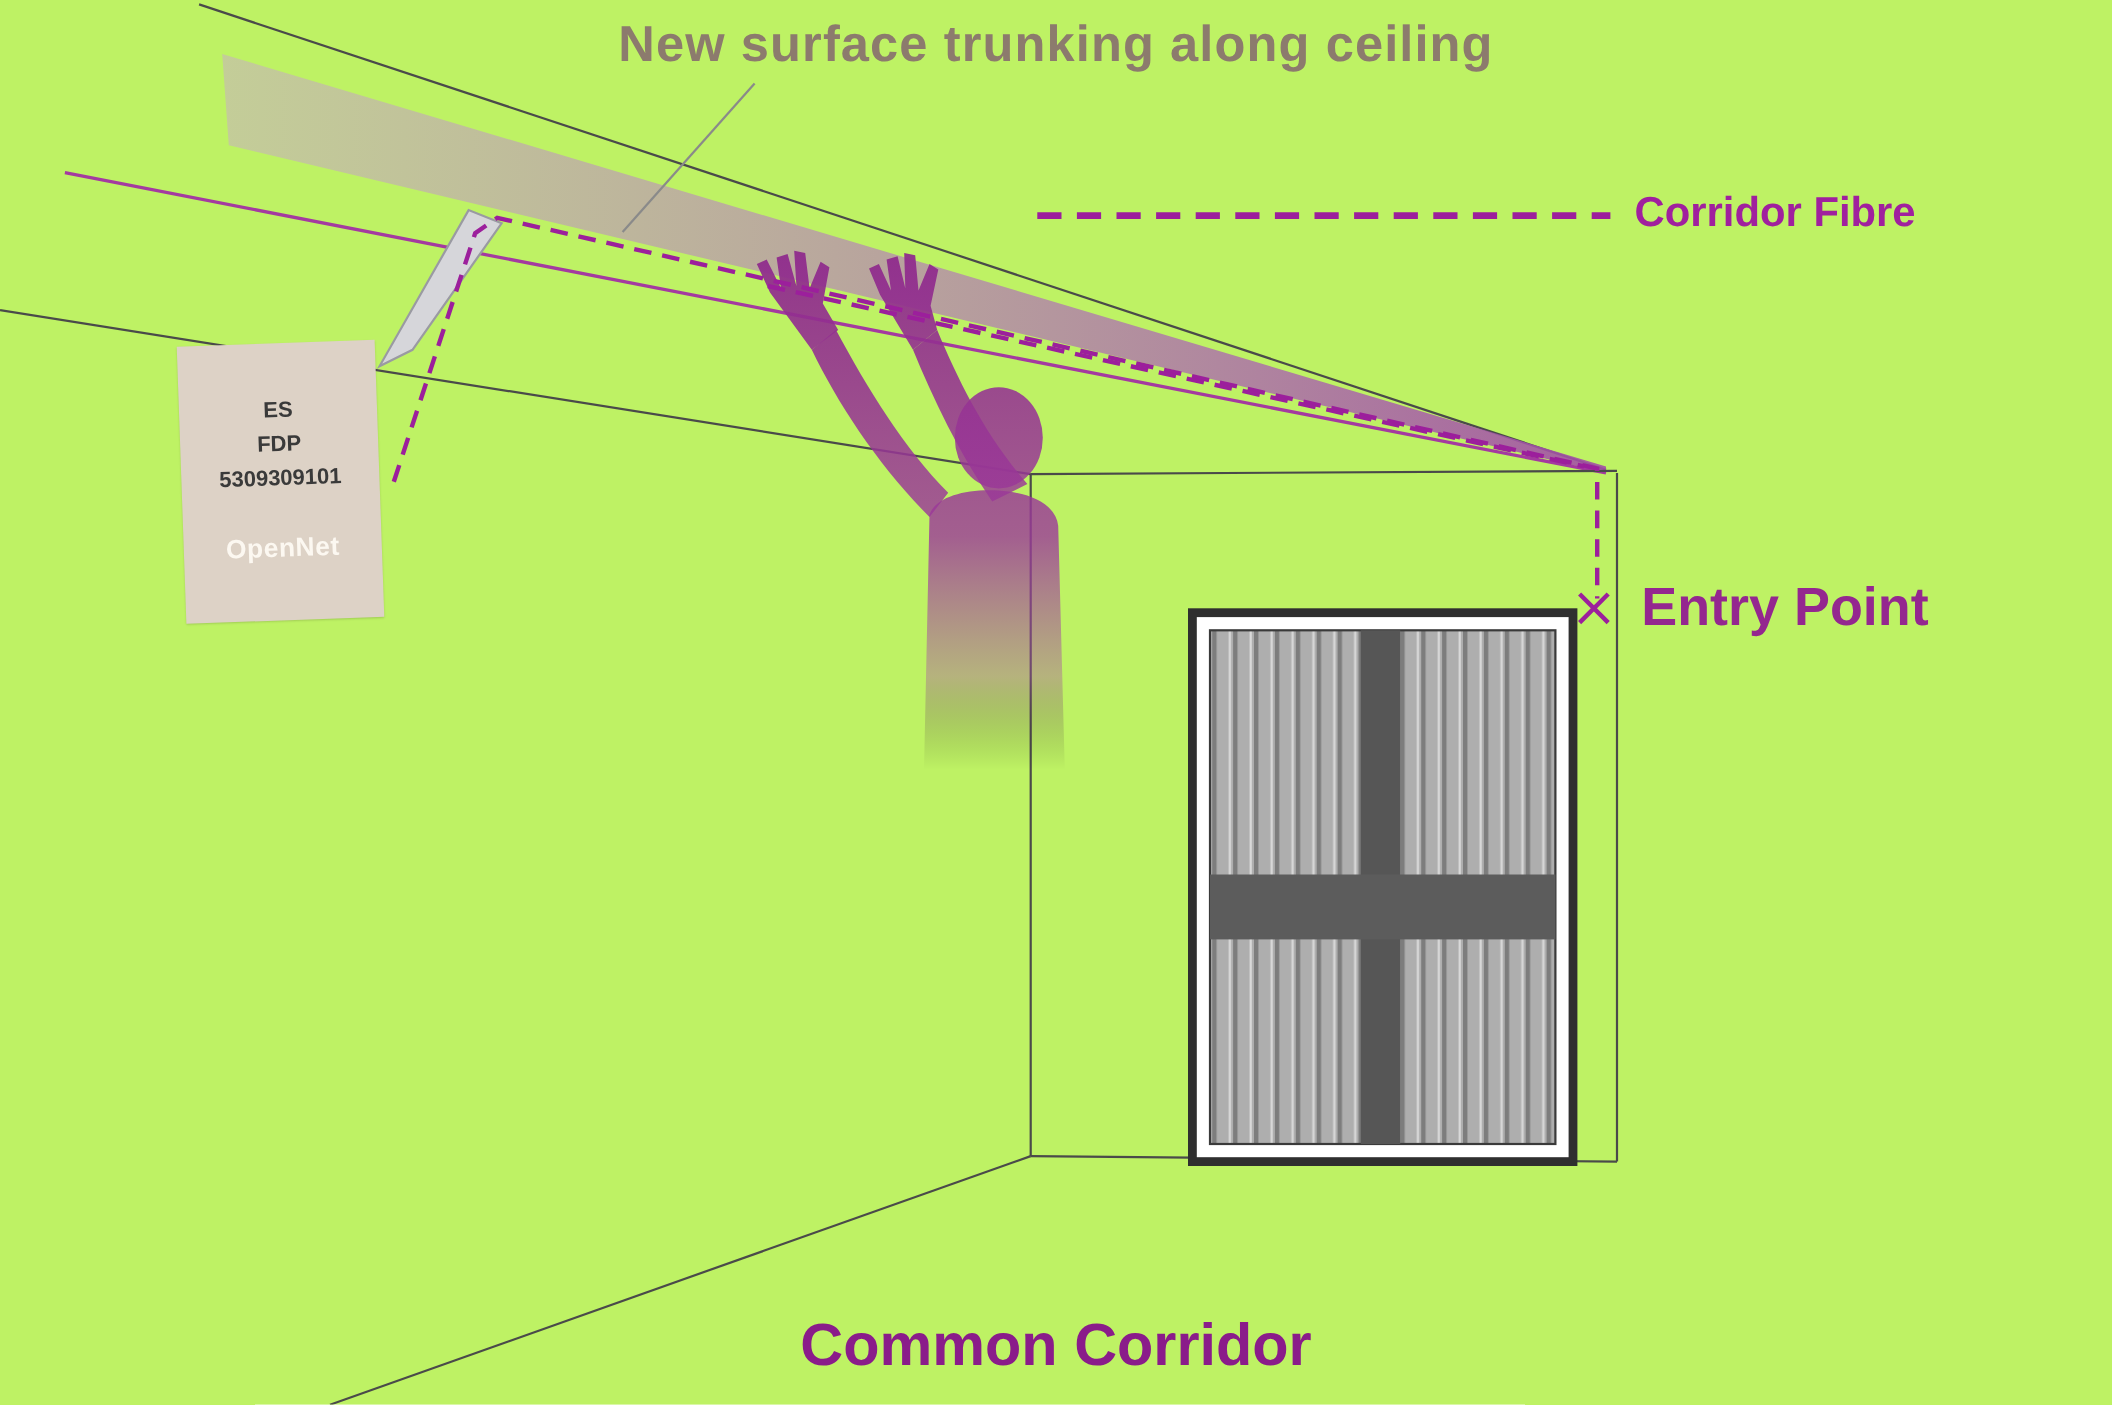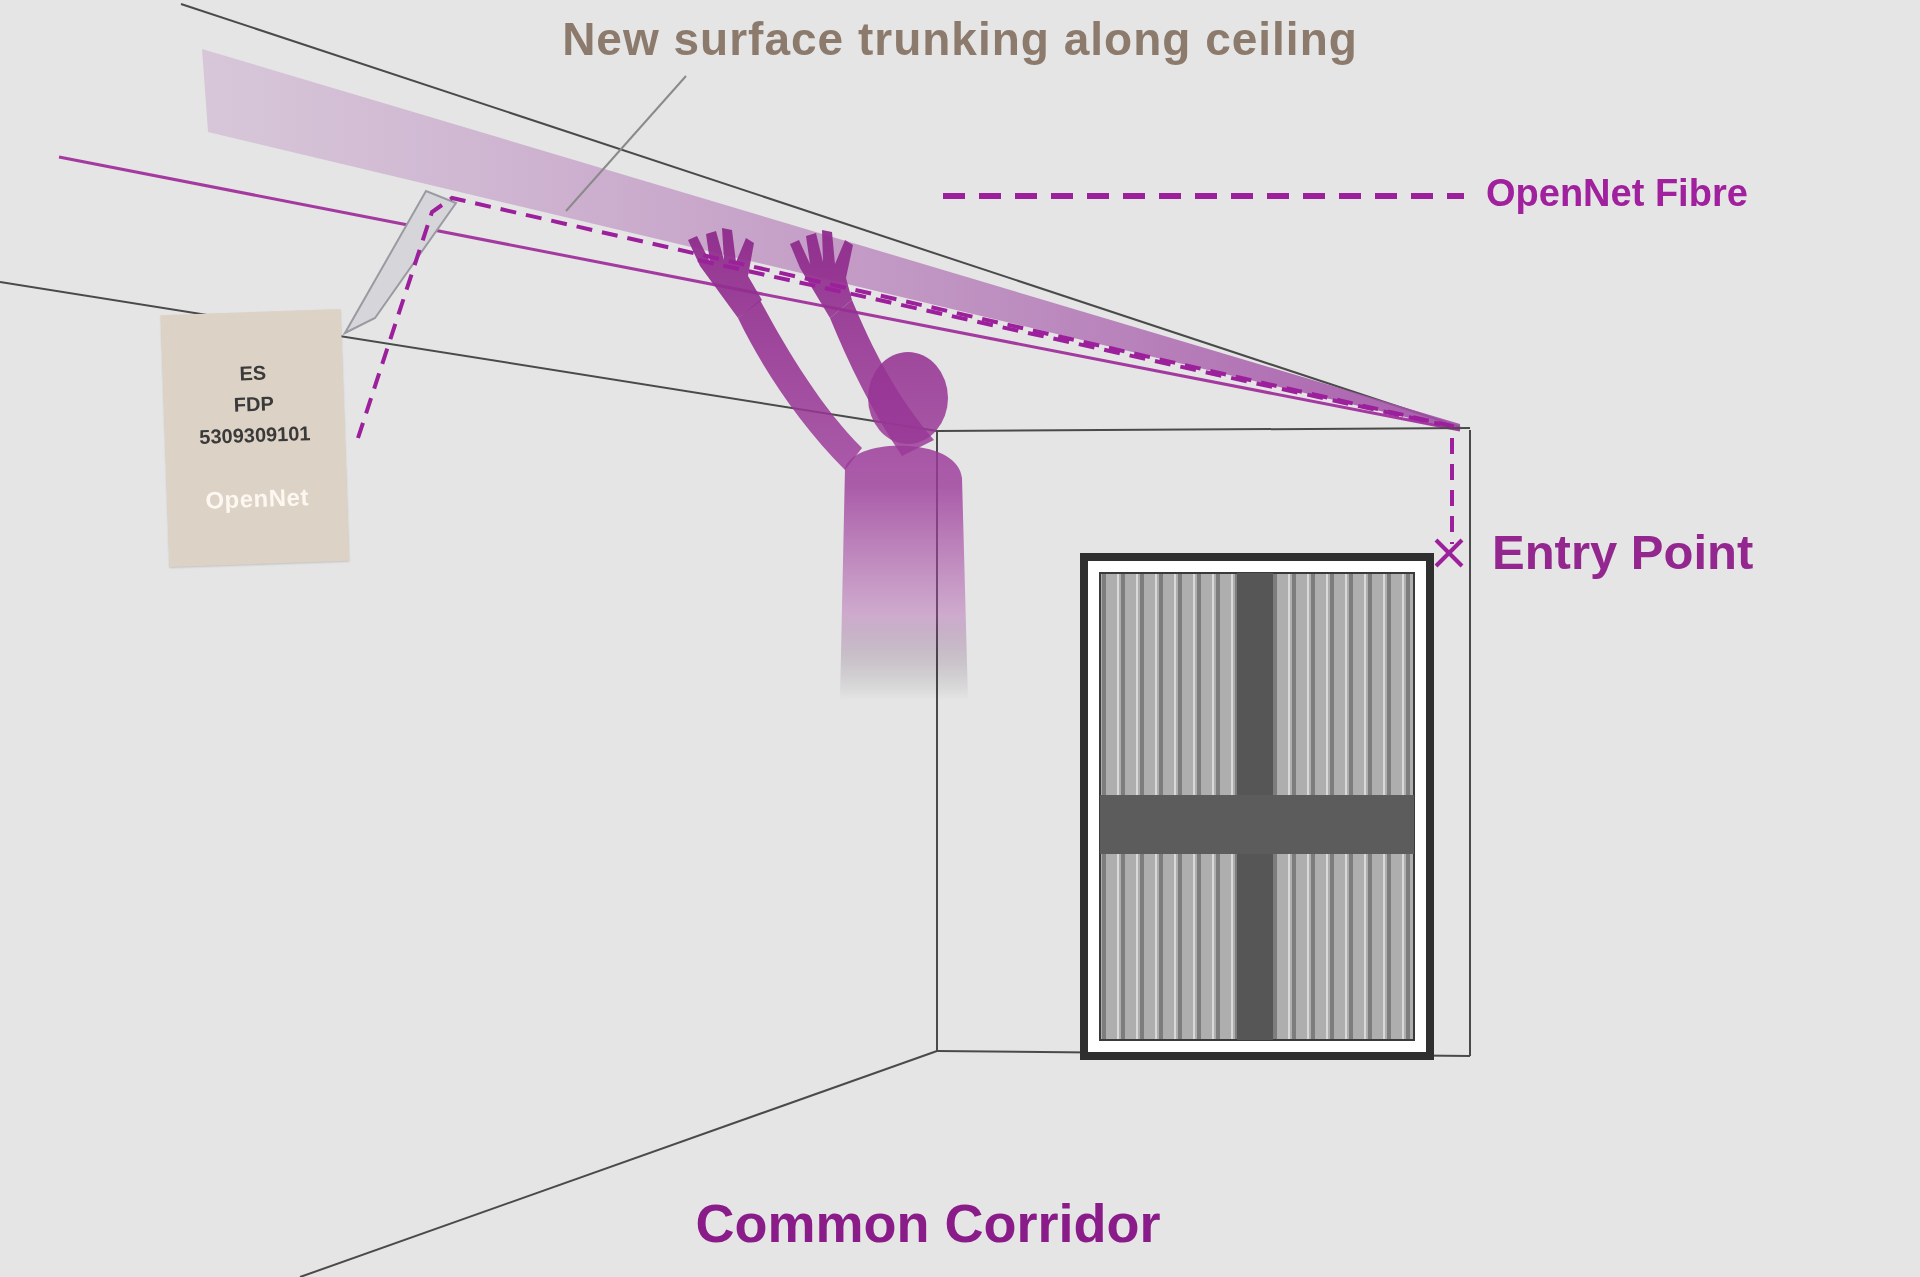--- a/index.html
+++ b/index.html
@@ -1,36 +1,36 @@
 <!DOCTYPE html>
 <html><head>
 <meta charset="utf-8">
 <style>
   html,body{margin:0;padding:0;background:#ffffff;}
   #stage{
     position:relative;
     width:1920px;height:1277px;
     overflow:hidden;
-    background:#e5e5e5;
+    background:#bef264;
     font-family:"Liberation Sans", sans-serif;
   }
   #diagram-svg{position:absolute;left:0;top:0;}
   .label{position:absolute;font-weight:bold;white-space:nowrap;}
   .title-label{
     left:430px;top:12px;width:1060px;
     text-align:center;font-size:46px;color:#8c7b6d;letter-spacing:1px;
   }
   .fibre-label{
     left:1486px;top:172px;font-size:38px;color:#a0209e;
   }
   .entry-label{
     left:1492px;top:524px;font-size:49px;color:#94278f;
   }
   .corridor-label{
-    left:628px;top:1192px;width:600px;text-align:center;
+    left:660px;top:1192px;width:600px;text-align:center;
     font-size:54px;color:#8a1c8a;
   }
   .fdp-box{
     position:absolute;left:165px;top:312px;width:180px;height:252px;
     background:#ddd2c6;
     transform:rotate(-2deg);
     box-shadow:0 1px 2px rgba(0,0,0,0.15);
     text-align:center;
   }
   .fdp-text{
@@ -105,21 +105,21 @@
     <line x1="943" y1="196" x2="1464" y2="196" stroke="#9c1f9c" stroke-width="6" stroke-dasharray="22 14"></line>
 
     <g stroke="#9c1f9c" stroke-width="4">
       <line x1="1436" y1="540" x2="1462" y2="566"></line>
       <line x1="1462" y1="540" x2="1436" y2="566"></line>
     </g>
   </svg>
 
   <div class="label title-label">New surface trunking along ceiling</div>
 
-  <div class="label fibre-label">OpenNet Fibre</div>
+  <div class="label fibre-label">Corridor Fibre</div>
 
   <div class="label entry-label">Entry Point</div>
 
   <div class="label corridor-label">Common Corridor</div>
 
   <div class="fdp-box">
     <div class="fdp-text">
       <div>ES</div>
       <div>FDP</div>
       <div>5309309101</div>

